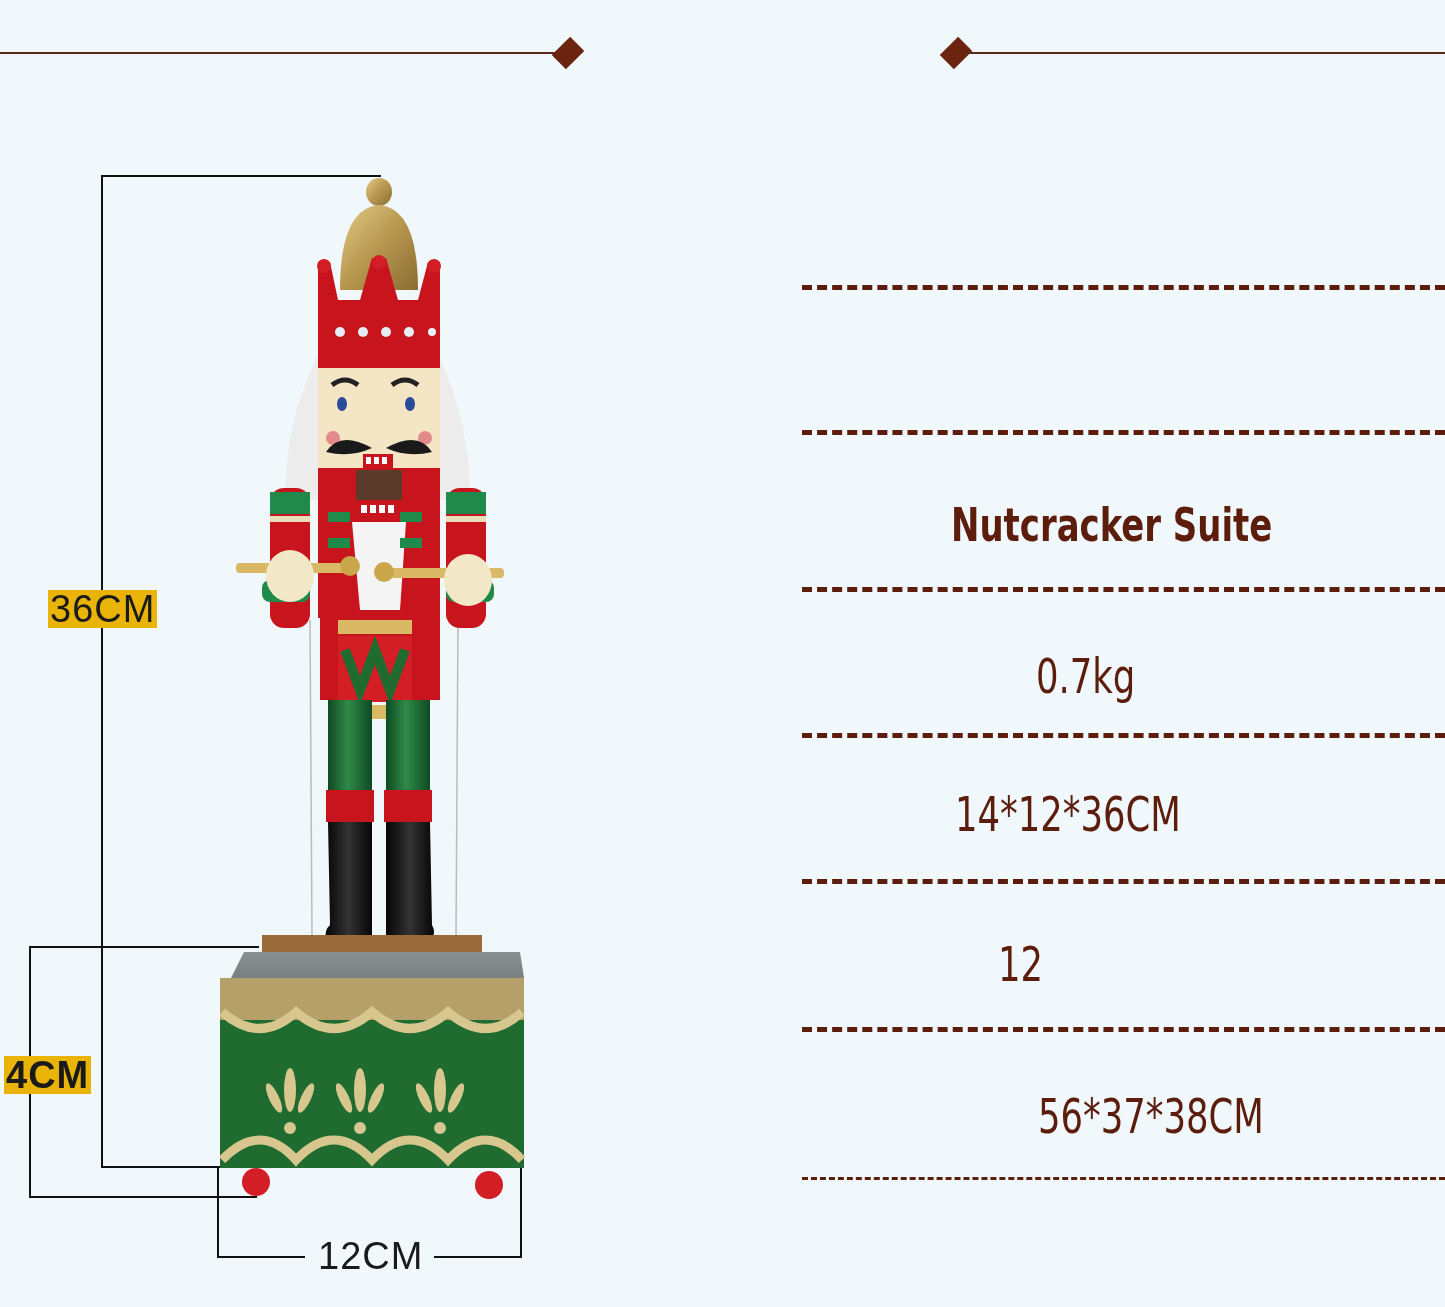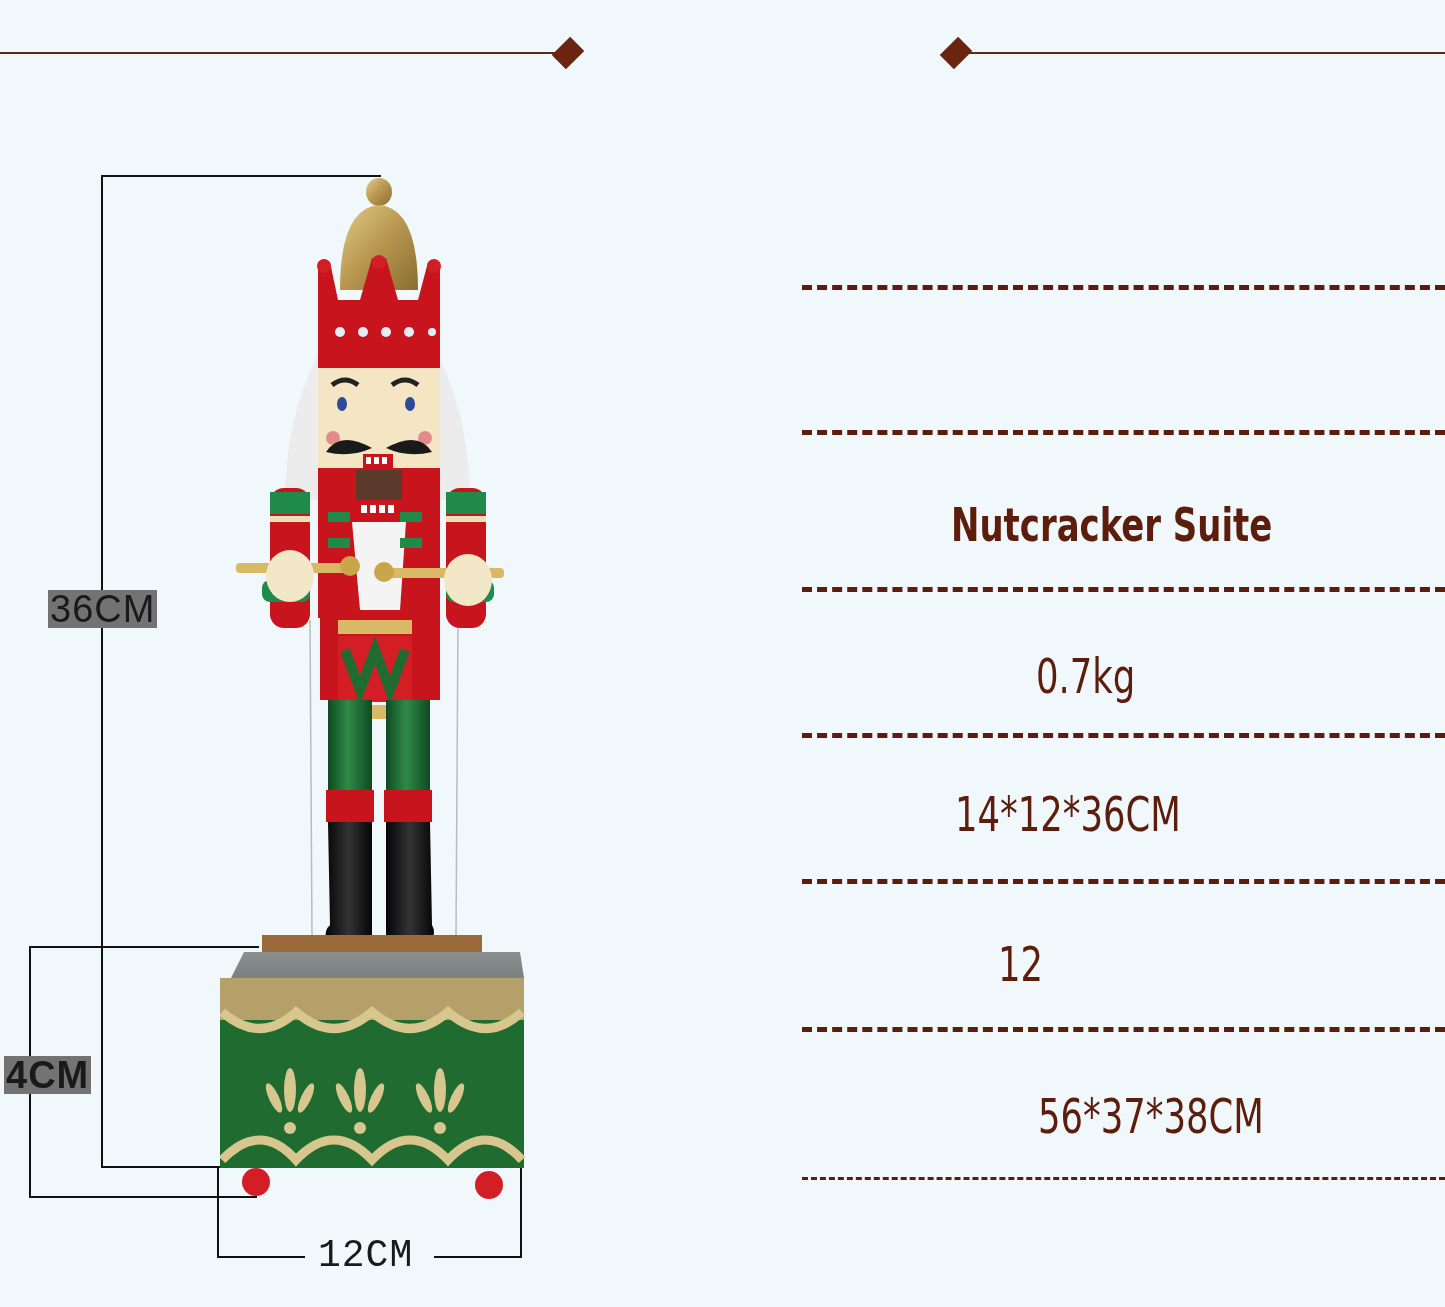--- a/index.html
+++ b/index.html
@@ -33,21 +33,21 @@
     font-family: "DejaVu Sans Condensed", "DejaVu Sans", "Liberation Sans", sans-serif;
     font-stretch: condensed;
     font-size: 48px; line-height: 1; white-space: nowrap;
     transform: scaleX(0.82); transform-origin: left top;
   }
   .spec.bold { font-weight: bold; }
 
   
   .dim-label {
     position: absolute; color: #1a1a1a; font-size: 38px; line-height: 1;
-    background: #737373; padding: 0 2px; letter-spacing: 1px;
+    background: #eab308; padding: 0 2px; letter-spacing: 1px;
   }
   .line { position: absolute; background: #111; }
 </style>
 </head>
 <body>
 
 <div class="rule rule-left"></div>
 <div class="diamond diamond-left"></div>
 <div class="diamond diamond-right"></div>
 <div class="rule rule-right"></div>
@@ -60,21 +60,21 @@
 <div class="line" style="left:29px; top:946px; width:2px; height:252px;"></div>
 <div class="line" style="left:29px; top:1196px; width:228px; height:2px;"></div>
 
 <div class="line" style="left:217px; top:1166px; width:2px; height:92px;"></div>
 <div class="line" style="left:217px; top:1256px; width:88px; height:2px;"></div>
 <div class="line" style="left:434px; top:1256px; width:88px; height:2px;"></div>
 <div class="line" style="left:520px; top:1168px; width:2px; height:90px;"></div>
 
 <div class="dim-label" style="left:48px; top:590px;">36CM</div>
 <div class="dim-label" style="left:4px; top:1056px;font-weight:bold;">4CM</div>
-<div class="dim-label" style="left:316px; top:1237px; background:transparent;font-family:Liberation Mono, monospace;">12CM</div>
+<div class="dim-label" style="left:316px; top:1237px; background:transparent;">12CM</div>
 
 <svg class="abs" style="left:220px; top:170px;" width="310" height="1040" viewBox="220 170 310 1040" xmlns="http://www.w3.org/2000/svg">
   <defs>
     <linearGradient id="goldGrad" x1="0" y1="0" x2="1" y2="1">
       <stop offset="0" stop-color="#e2cc8a"></stop>
       <stop offset="0.5" stop-color="#b7964e"></stop>
       <stop offset="1" stop-color="#8a6d32"></stop>
     </linearGradient>
     <linearGradient id="greenLeg" x1="0" y1="0" x2="1" y2="0">
       <stop offset="0" stop-color="#0f4a22"></stop>

